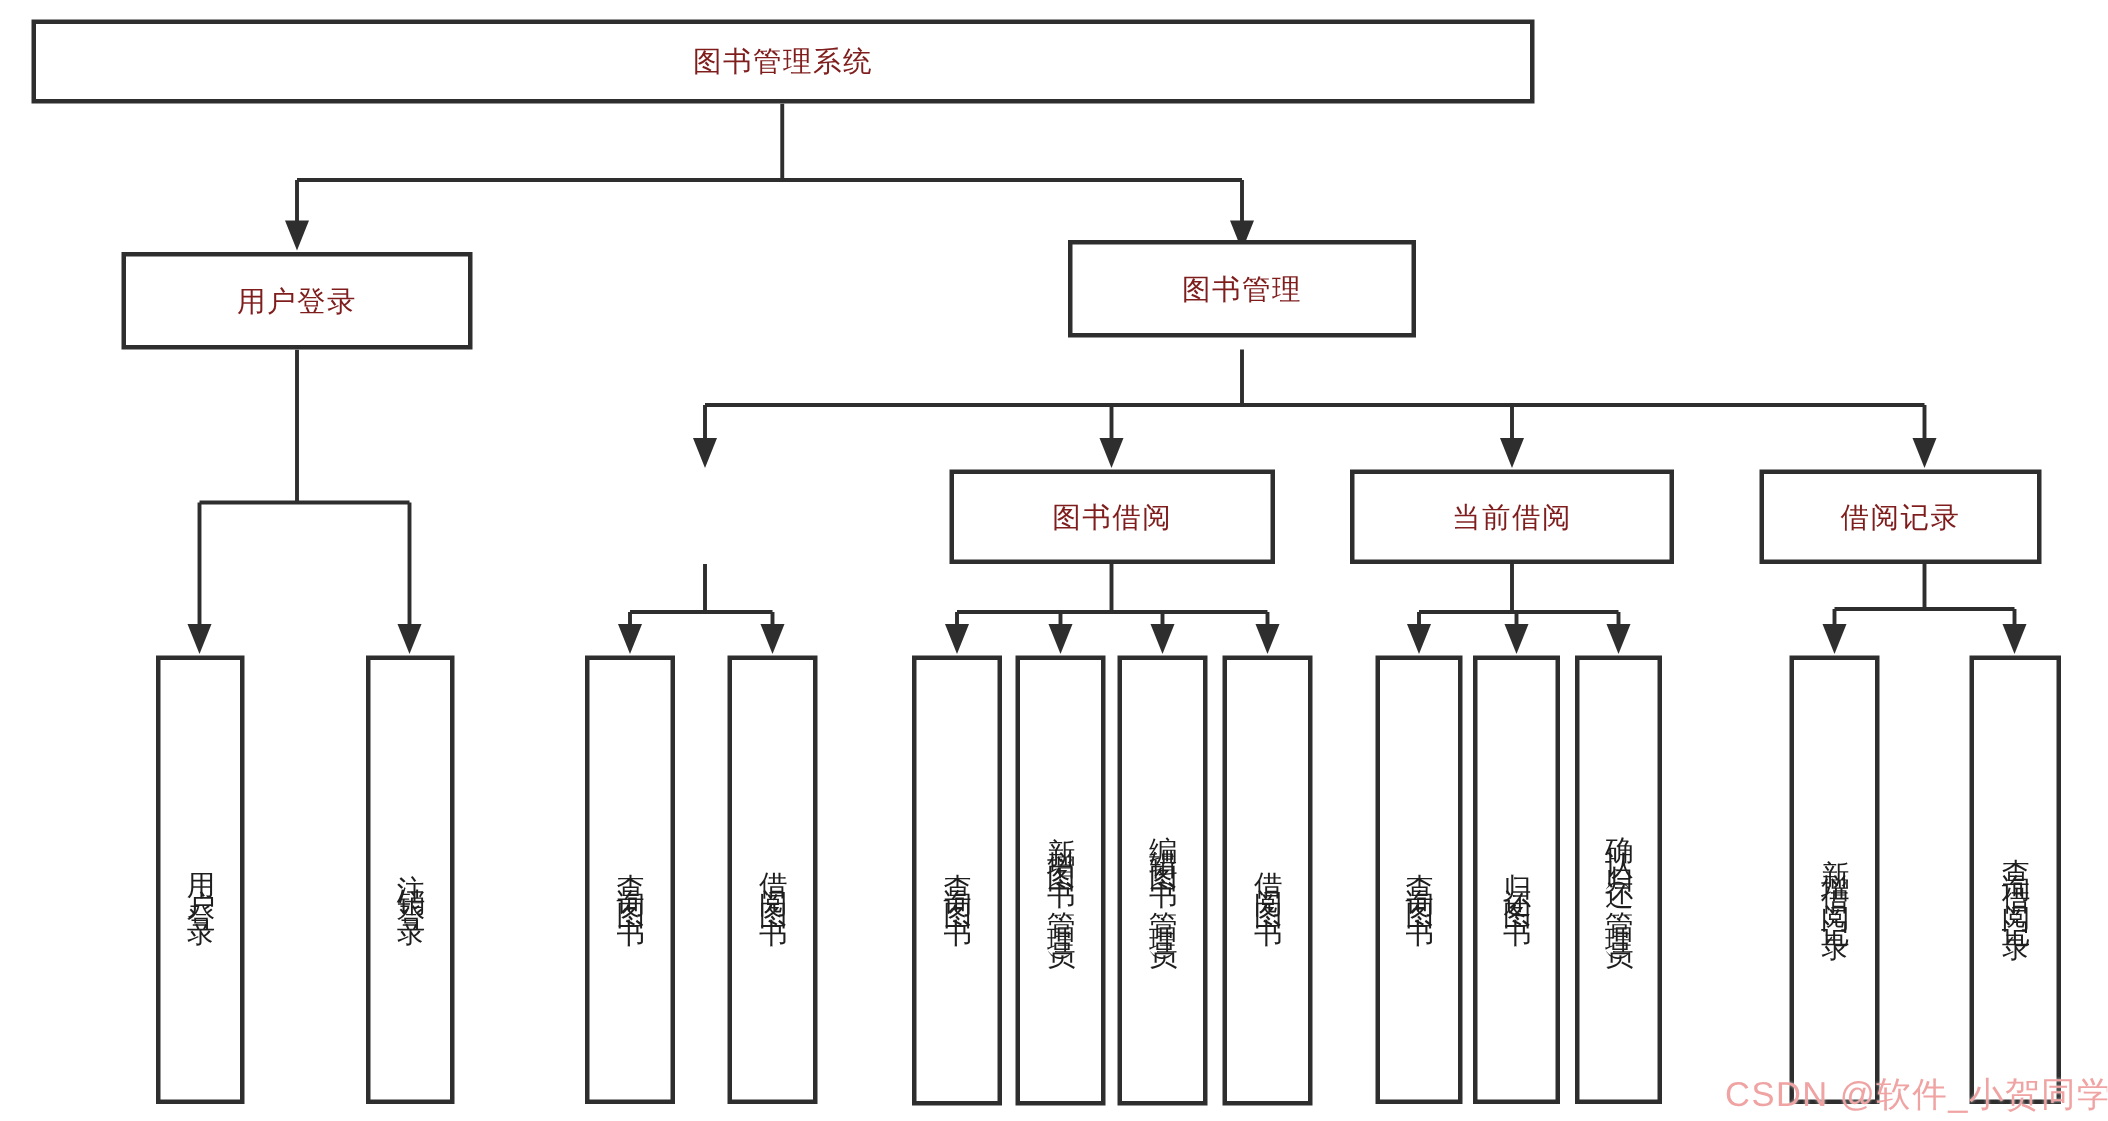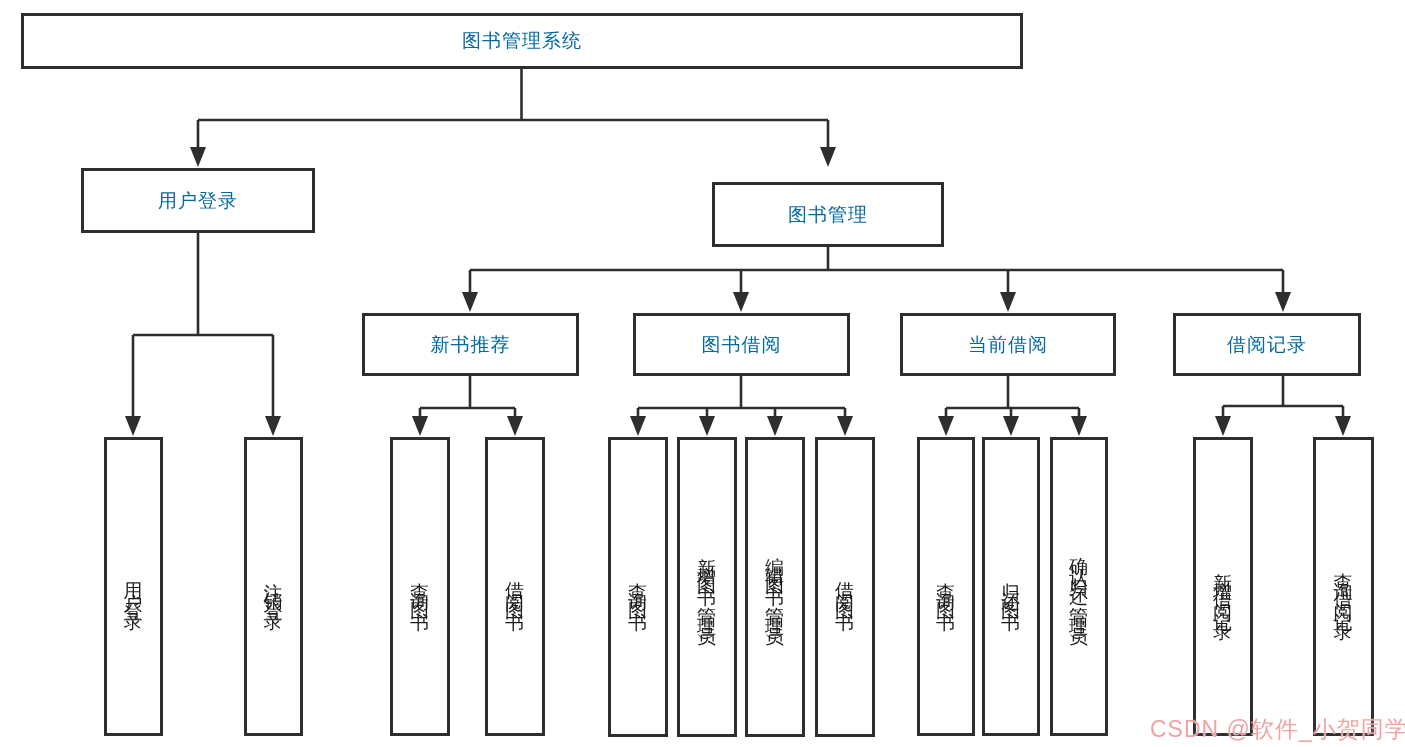--- a/index.html
+++ b/index.html
@@ -6,21 +6,21 @@
   .stage{
     position:relative;width:1405px;height:747px;background:#fff;overflow:hidden;
     font-family:"Liberation Sans","DejaVu Sans",sans-serif;
   }
   .connectors{position:absolute;left:0;top:0;width:1405px;height:747px;}
   .connectors path{stroke:var(--line-color,#2e2e2e);stroke-width:2.6;fill:none;}
   .connectors polygon{fill:var(--line-color,#2e2e2e);}
   .h-box{
     position:absolute;border:3px solid var(--line-color,#2e2e2e);background:#fff;
     display:flex;align-items:center;justify-content:center;
-    font-size:19px;color:#0369a1;letter-spacing:1px;box-sizing:border-box;
+    font-size:19px;color:#7f1d1d;letter-spacing:1px;box-sizing:border-box;
   }
   .v-box{
     position:absolute;border:3px solid var(--line-color,#2e2e2e);background:#fff;
     display:flex;align-items:center;justify-content:center;box-sizing:border-box;
   }
   .v-box span{
     writing-mode:vertical-rl;text-orientation:mixed;
     font-size:19px;color:#1e1e1e;letter-spacing:10px;line-height:1;
     white-space:nowrap;
   }
@@ -63,27 +63,24 @@
     <polygon points="1335,416 1351,416 1343,436"></polygon>
   </svg>
 
   <div class="h-box" style="left:21px;top:13px;width:1002px;height:56px;">
     <span>图书管理系统</span>
   </div>
 
   <div class="h-box" style="left:81px;top:168px;width:234px;height:65px;">
     <span>用户登录</span>
   </div>
-  <div class="h-box" style="left:712px;top:182px;width:232px;height:65px;">
+  <div class="h-box" style="left:712px;top:160px;width:232px;height:65px;">
     <span>图书管理</span>
   </div>
 
-  <div class="h-box" style="left:362px;top:313px;width:217px;height:63px;">
-    <span>新书推荐</span>
-  </div>
   <div class="h-box" style="left:633px;top:313px;width:217px;height:63px;text-align:right;">
     <span>图书借阅</span>
   </div>
   <div class="h-box" style="left:900px;top:313px;width:216px;height:63px;">
     <span>当前借阅</span>
   </div>
   <div class="h-box" style="left:1173px;top:313px;width:188px;height:63px;">
     <span>借阅记录</span>
   </div>
 

